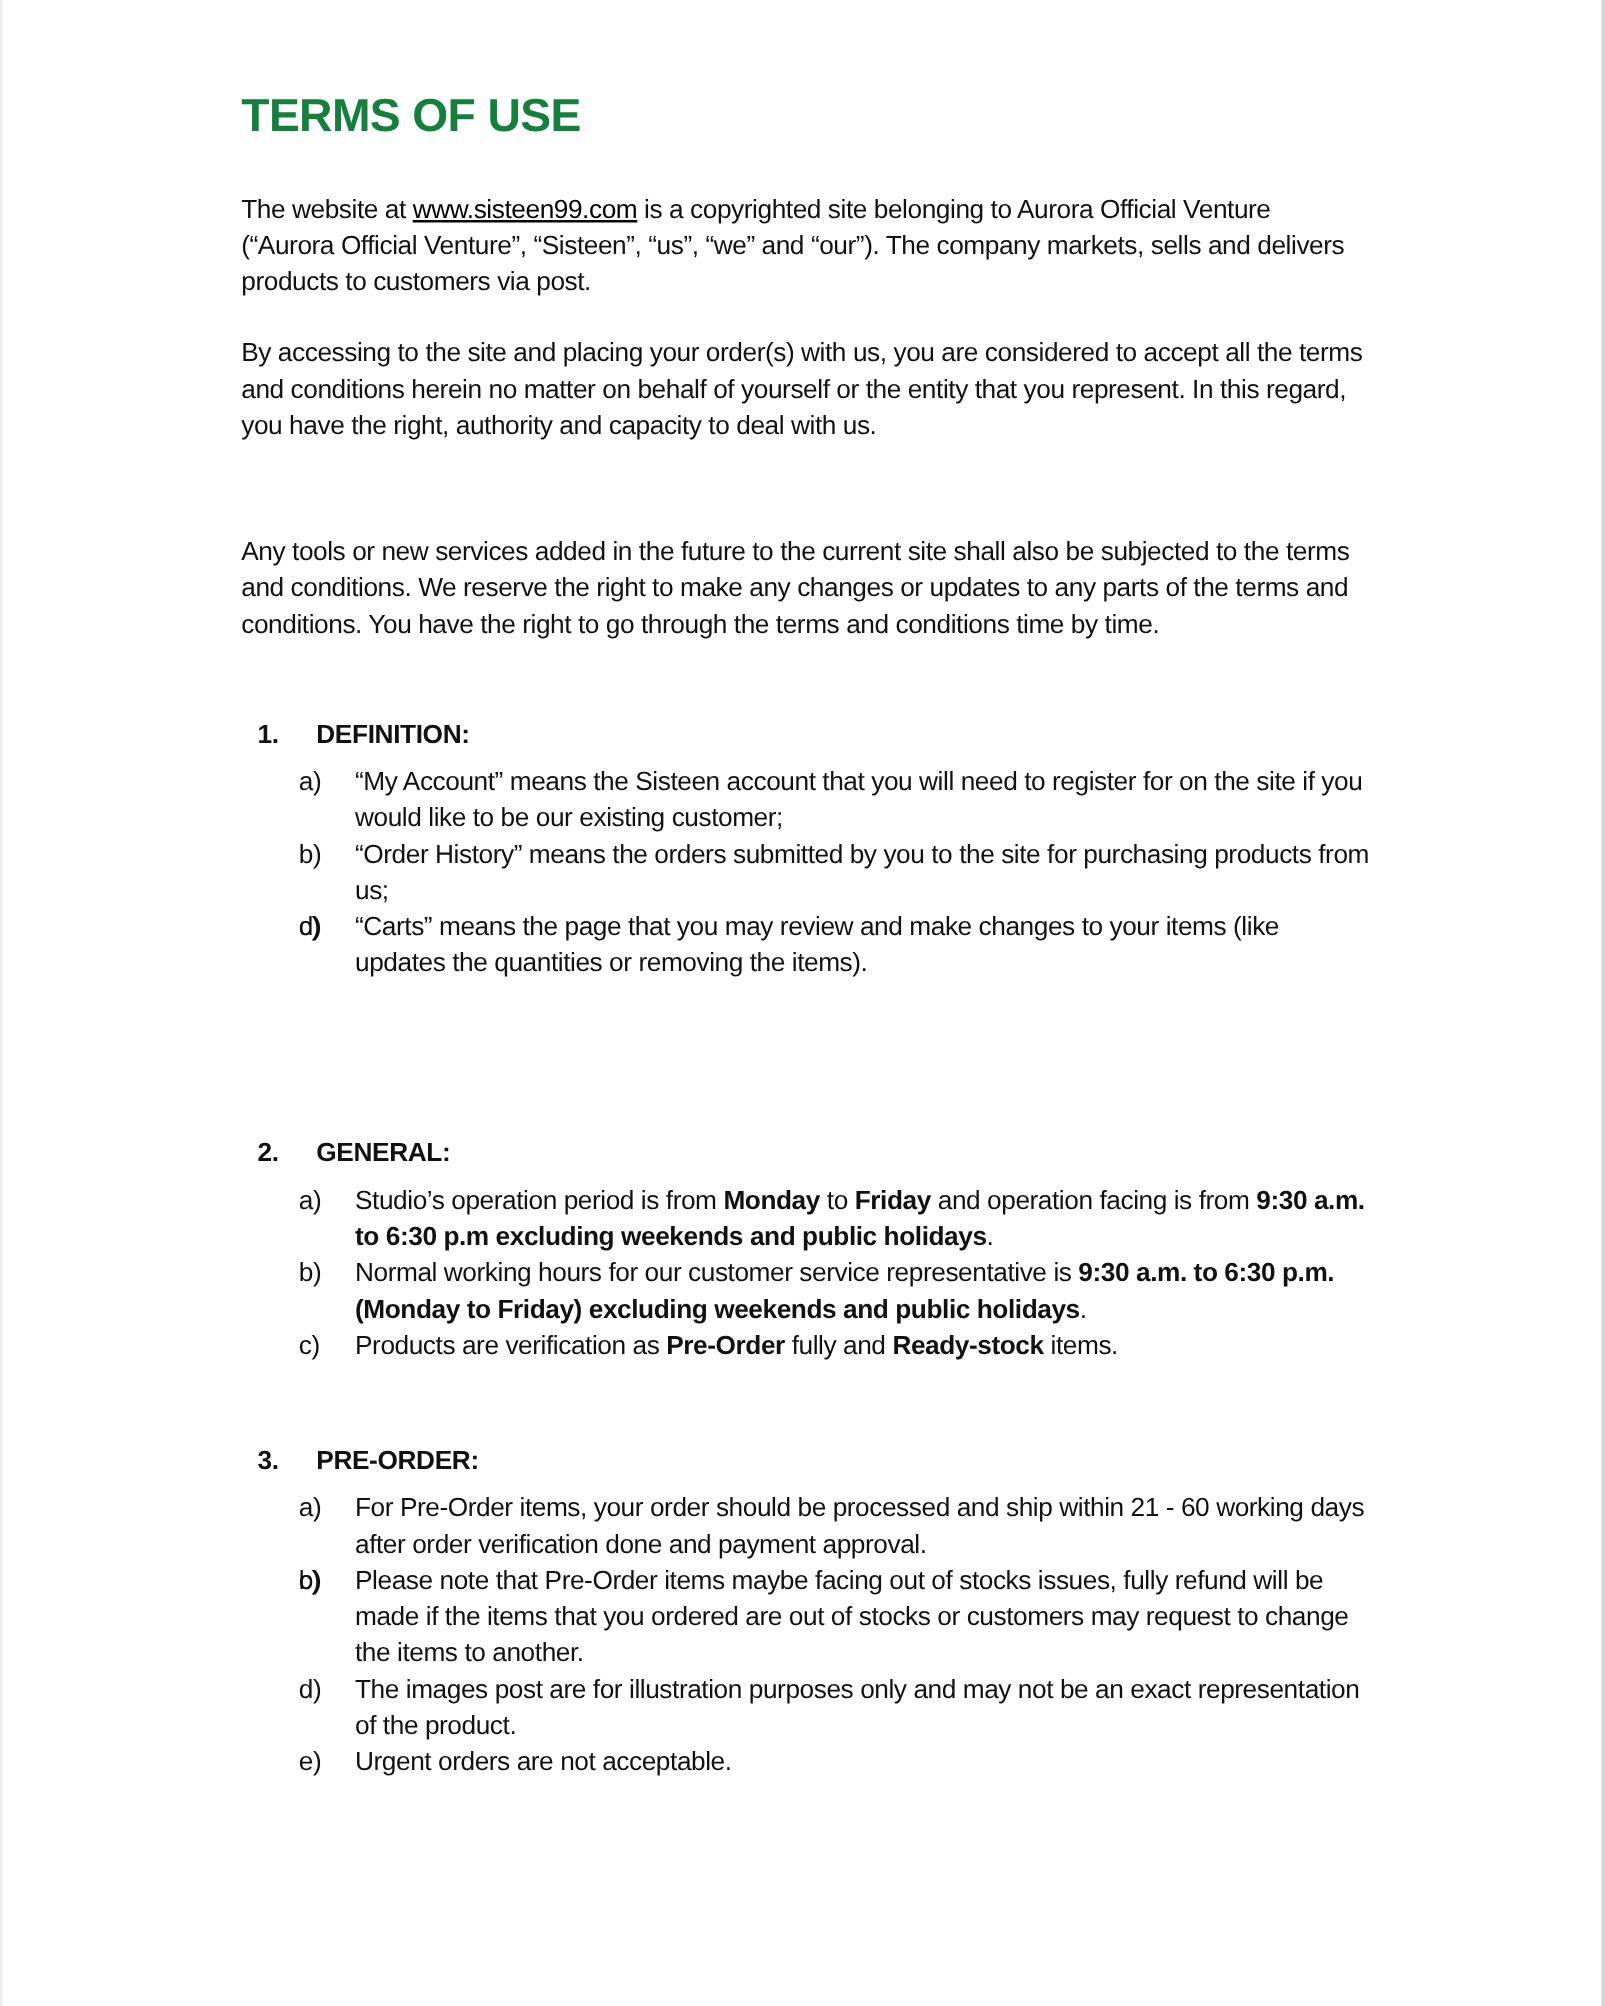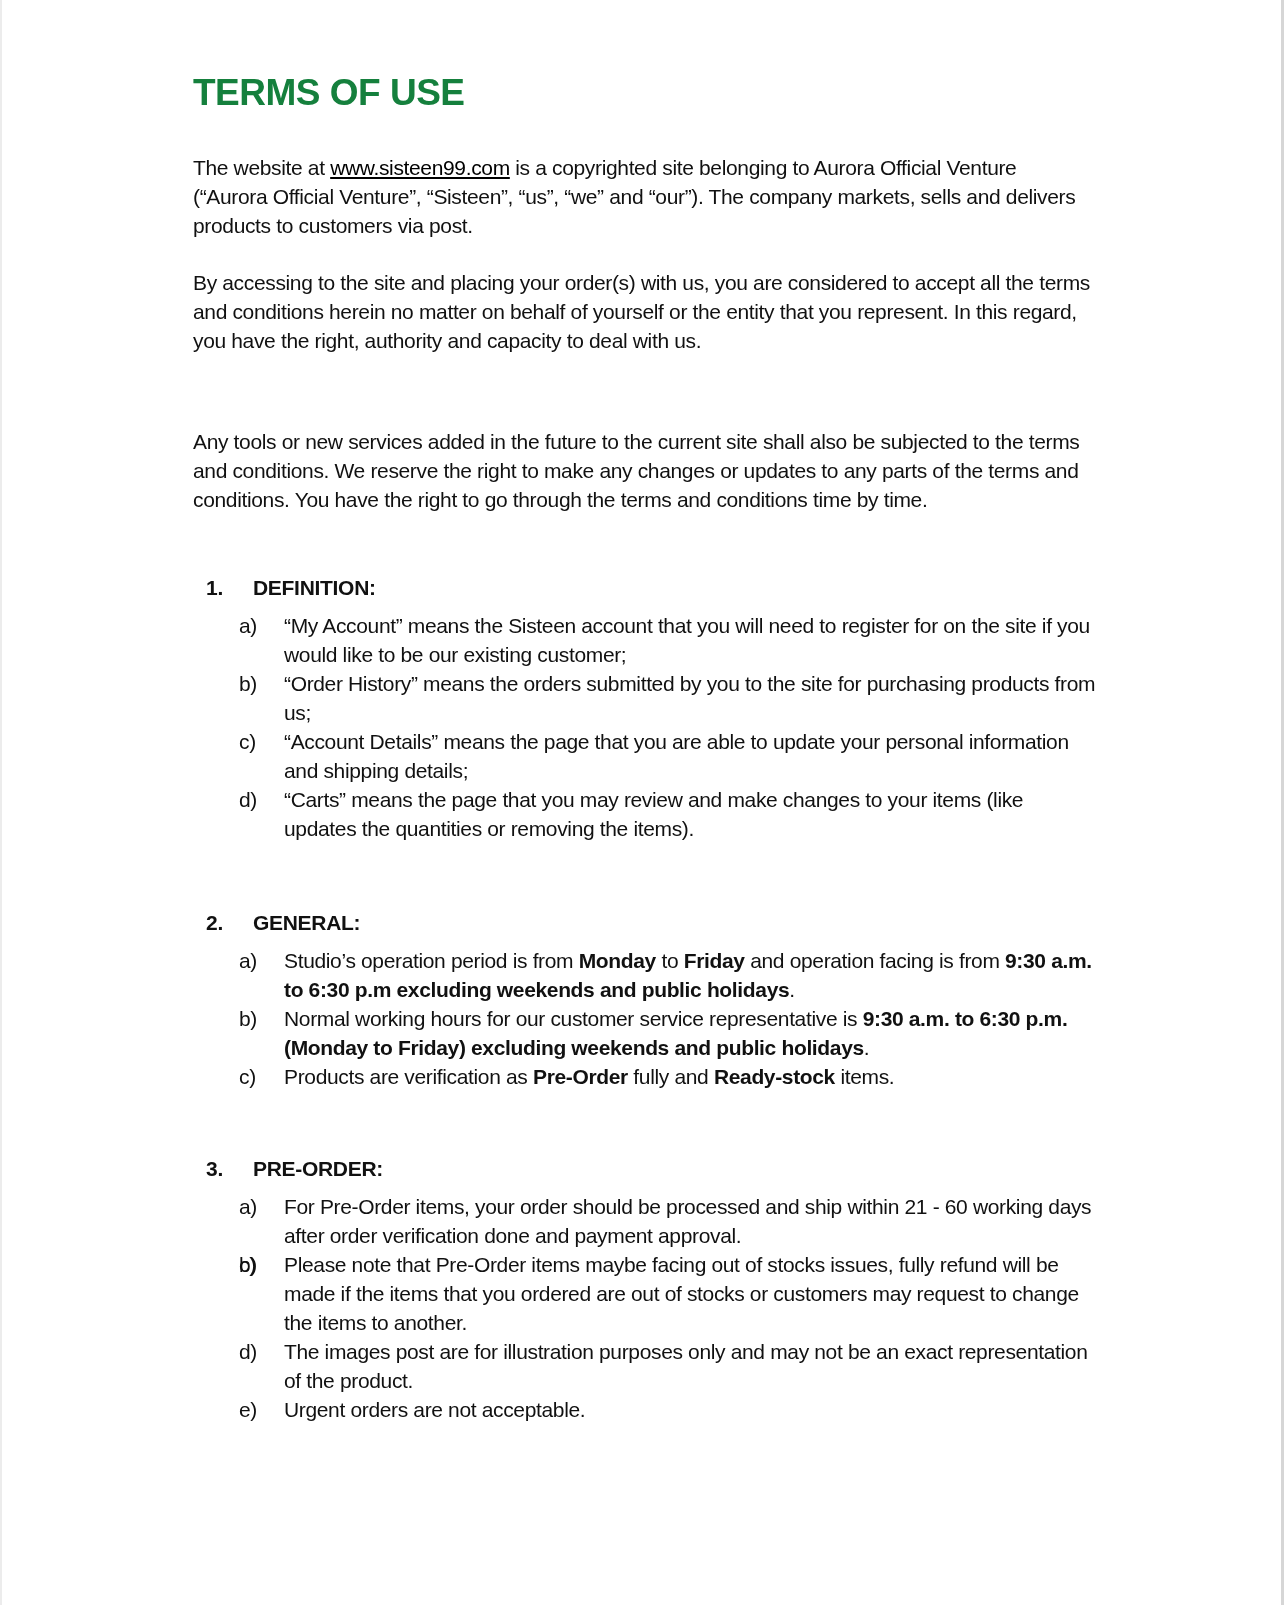--- a/index.html
+++ b/index.html
@@ -42,21 +42,21 @@
   <p class="para" style="top:153px;"><span>The website at </span><a>www.sisteen99.com</a><span> is a copyrighted site belonging to Aurora Official Venture (“Aurora Official Venture”, “Sisteen”, “us”, “we” and “our”). The company markets, sells and delivers products to customers via post.</span></p>
 
   <p class="para" style="top:268px;">By accessing to the site and placing your order(s) with us, you are considered to accept all the terms and conditions herein no matter on behalf of yourself or the entity that you represent. In this regard, you have the right, authority and capacity to deal with us.</p>
 
   <p class="para" style="top:383px;margin-top:44px;">Any tools or new services added in the future to the current site shall also be subjected to the terms and conditions. We reserve the right to make any changes or updates to any parts of the terms and conditions. You have the right to go through the terms and conditions time by time.</p>
 
   <h2 class="sec-head" style="top:563px;"><span class="num">1.</span><span>DEFINITION:</span></h2>
   <ul class="items" style="top:611px;">
     <li class="item"><span class="mark">a)</span><span>“My Account” means the Sisteen account that you will need to register for on the site if you would like to be our existing customer;</span></li>
     <li class="item"><span class="mark">b)</span><span>“Order History” means the orders submitted by you to the site for purchasing products from us;</span></li>
-    <li class="item"><span class="mark">c)</span><span>“Account Details” means the page that you are able to update your personal information and shipping details;</span></li>
+    <li class="item"><span class="mark">c)</span></li>
     <li class="item"><span class="mark">d)</span><span>“Carts” means the page that you may review and make changes to your items (like updates the quantities or removing the items).</span></li>
   </ul>
 
   <h2 class="sec-head" style="top:898px;"><span class="num">2.</span><span>GENERAL:</span></h2>
   <ul class="items" style="top:946px;">
     <li class="item"><span class="mark">a)</span><span>Studio’s operation period is from </span><b>Monday</b><span> to </span><b>Friday</b><span> and operation facing is from </span><b>9:30 a.m. to 6:30 p.m excluding weekends and public holidays</b><span>.</span></li>
     <li class="item"><span class="mark">b)</span><span>Normal working hours for our customer service representative is </span><b>9:30 a.m. to 6:30 p.m. (Monday to Friday) excluding weekends and public holidays</b><span>.</span></li>
     <li class="item"><span class="mark">c)</span><span>Products are verification as </span><b>Pre-Order</b><span> fully and </span><b>Ready-stock</b><span> items.</span></li>
   </ul>
 

